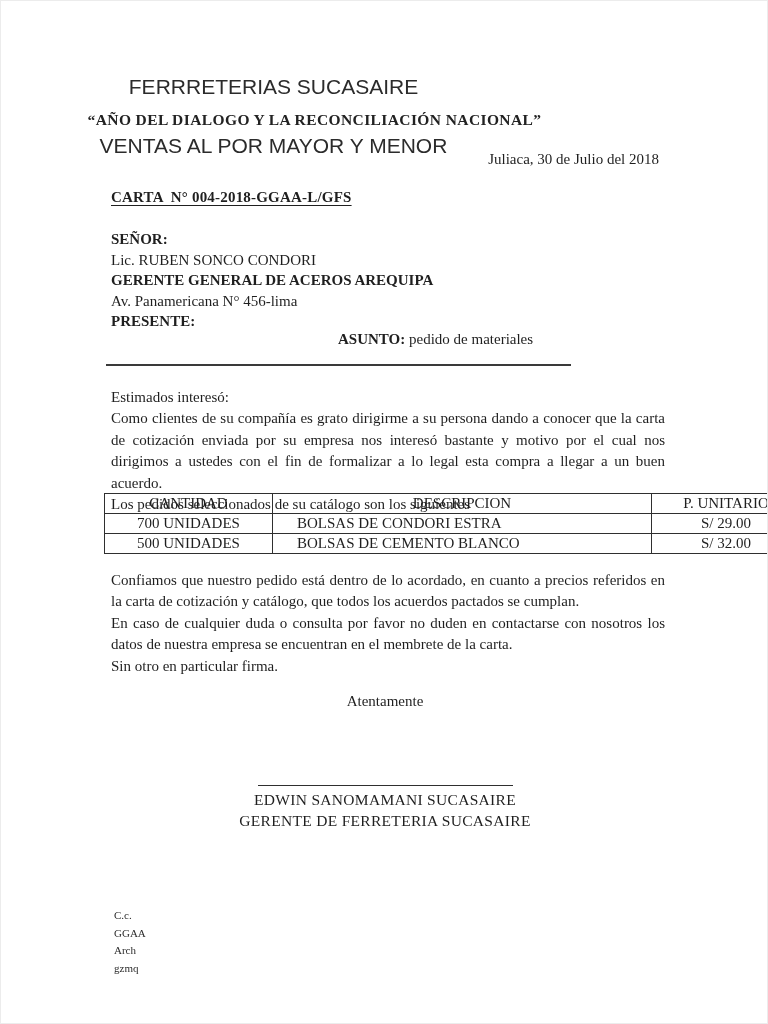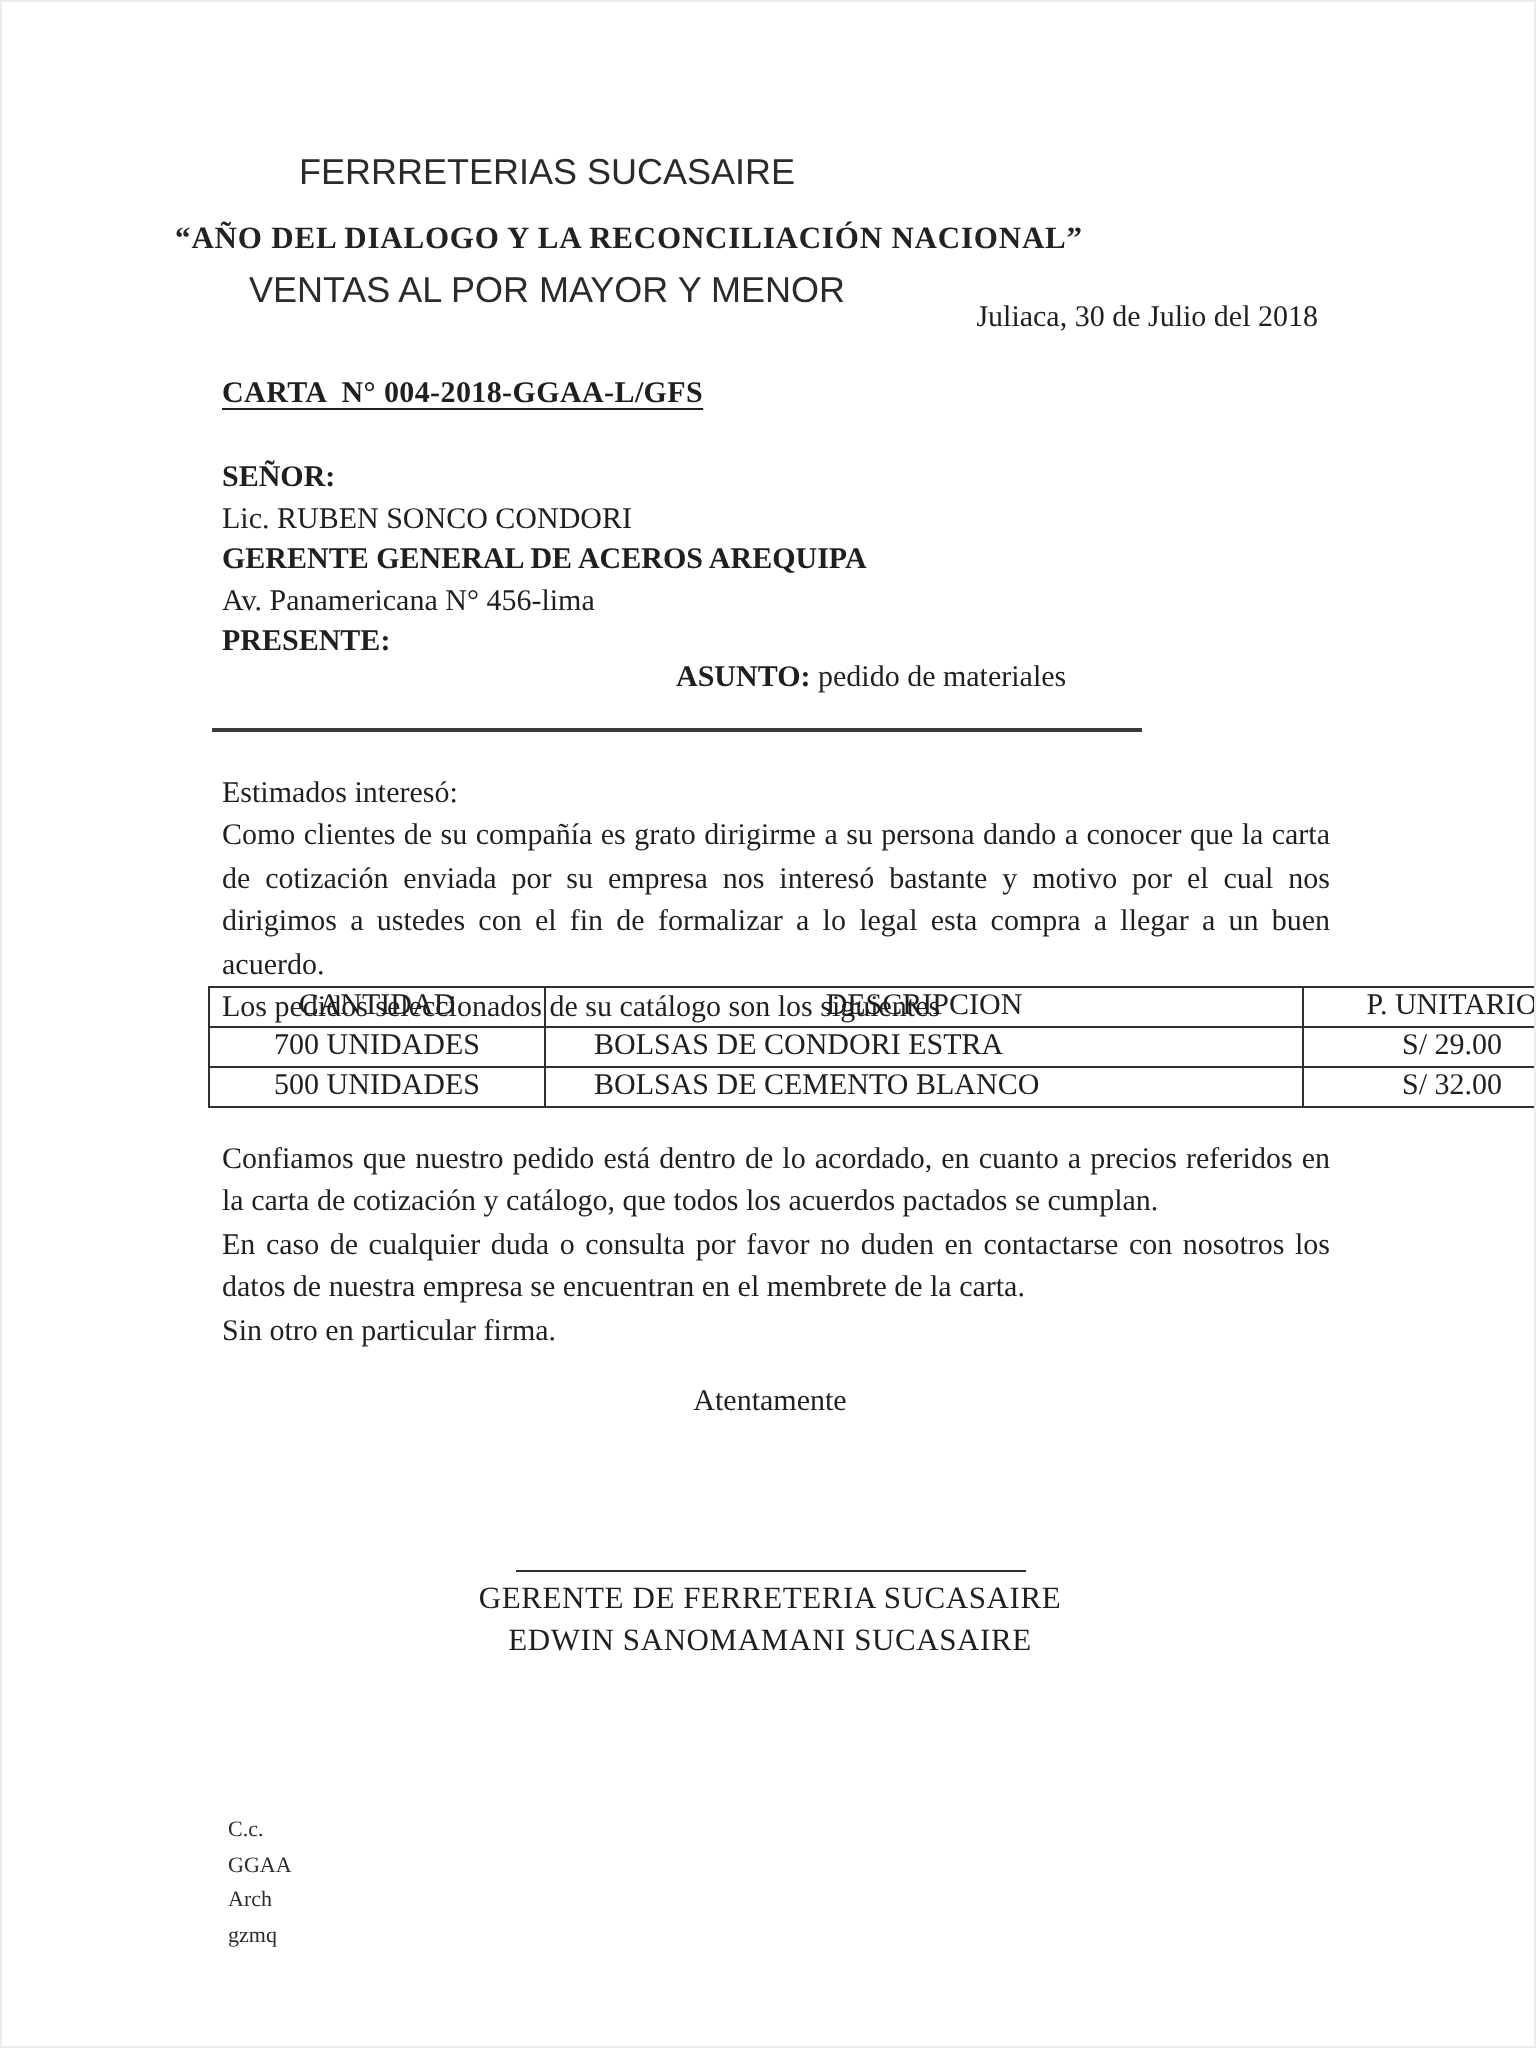--- a/index.html
+++ b/index.html
@@ -19,21 +19,21 @@
     color: #1f1f1f;
   }
   
   .letterhead {
     position: absolute;
     top: 37px;
     left: 85px;
     width: 375px;
     text-align: center;
     font-family: "Liberation Sans", sans-serif;
-    font-size: 18px;
+    font-size: 21px;
     line-height: 19.5px;
     color: #2b2b2b;
     white-space: pre-wrap;
   }
   
   .motto {
     position: absolute;
     top: 110px;
     left: 0;
     width: 627px;
@@ -221,22 +221,22 @@
   <div class="body-block-2">
     <div class="justified">Confiamos que nuestro pedido está dentro de lo acordado, en cuanto a precios referidos en la carta de cotización y catálogo, que todos los acuerdos pactados se cumplan.</div>
     <div class="justified">En caso de cualquier duda o consulta por favor no duden en contactarse con nosotros los datos de nuestra empresa se encuentran en el membrete de la carta.</div>
     <div>Sin otro en particular firma.</div>
   </div>
 
   <div class="closing">Atentamente</div>
 
   <div class="signature">
     <div class="sig-rule"></div>
+    <div>EDWIN SANOMAMANI SUCASAIRE</div>
     <div>GERENTE DE FERRETERIA SUCASAIRE</div>
-    <div>EDWIN SANOMAMANI SUCASAIRE</div>
   </div>
 
   <div class="cc-block">
     <div>C.c.</div>
     <div>GGAA</div>
     <div>Arch</div>
     <div>gzmq</div>
   </div>
 
 </div>

